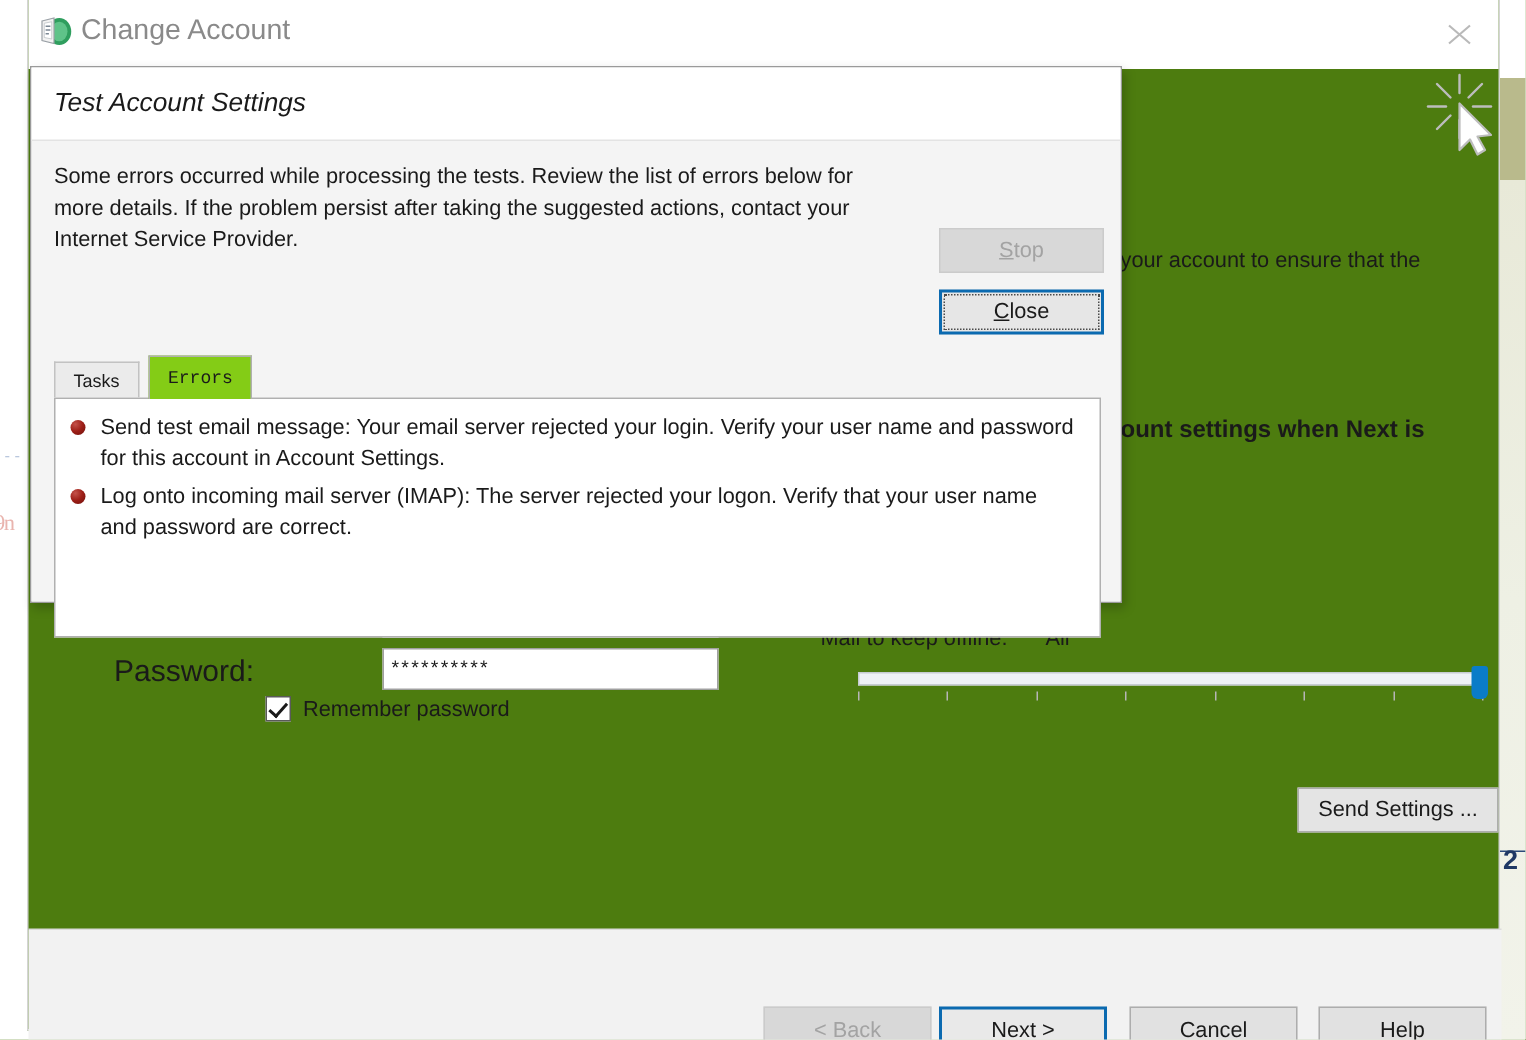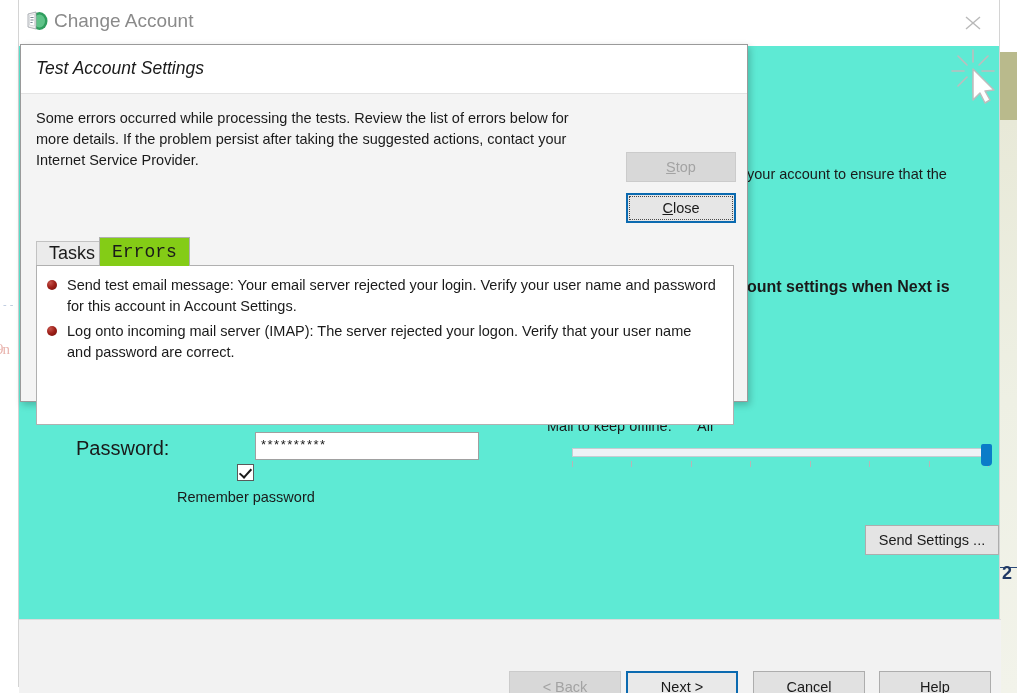--- a/index.html
+++ b/index.html
@@ -66,21 +66,21 @@
     color: #b9c7dd;
   }
 
   
   .wizard-window {
     position: absolute;
     left: 18px;
     top: 0;
     width: 982px;
     height: 687px;
-    background: #5eead4;
+    background: #4d7c0f;
     border: 1px solid #d4d4d4;
     border-top: none;
     box-sizing: border-box;
   }
   .wizard-titlebar {
     position: absolute;
     left: 0; top: 0;
     width: 100%;
     height: 46px;
     background: #ffffff;
@@ -178,21 +178,20 @@
   .inp-pass { left: 236px; top: 386px; width: 224px; height: 28px;
               letter-spacing: 1.5px; font-size: 13px; }
 
   .cb-row {
     position: absolute;
     display: flex;
     align-items: center;
     gap: 8px;
     font-size: 14.5px;
     color: #1a1a1a;
-    flex-direction: column;
   }
   .cb-remember { left: 158px; top: 418px; }
   .cb-spa { left: 18px; top: 458px; }
 
   .checkbox {
     width: 17px;
     height: 17px;
     border: 1px solid #5a5a5a;
     background: #ffffff;
     box-sizing: border-box;
@@ -388,21 +387,21 @@
     left: 15px;
     top: 143px;
     width: 698px;
     height: 28px;
   }
   .tab {
     position: absolute;
     top: 4px;
     height: 24px;
     padding: 0 12px;
-    font-size: 18px;
+    font-size: 12px;
     color: #1a1a1a;
     background: #ebebeb;
     border: 1px solid #c2c2c2;
     border-bottom: none;
     box-sizing: border-box;
     display: flex;
     align-items: center;
     cursor: pointer;
   }
   .tab.active {

